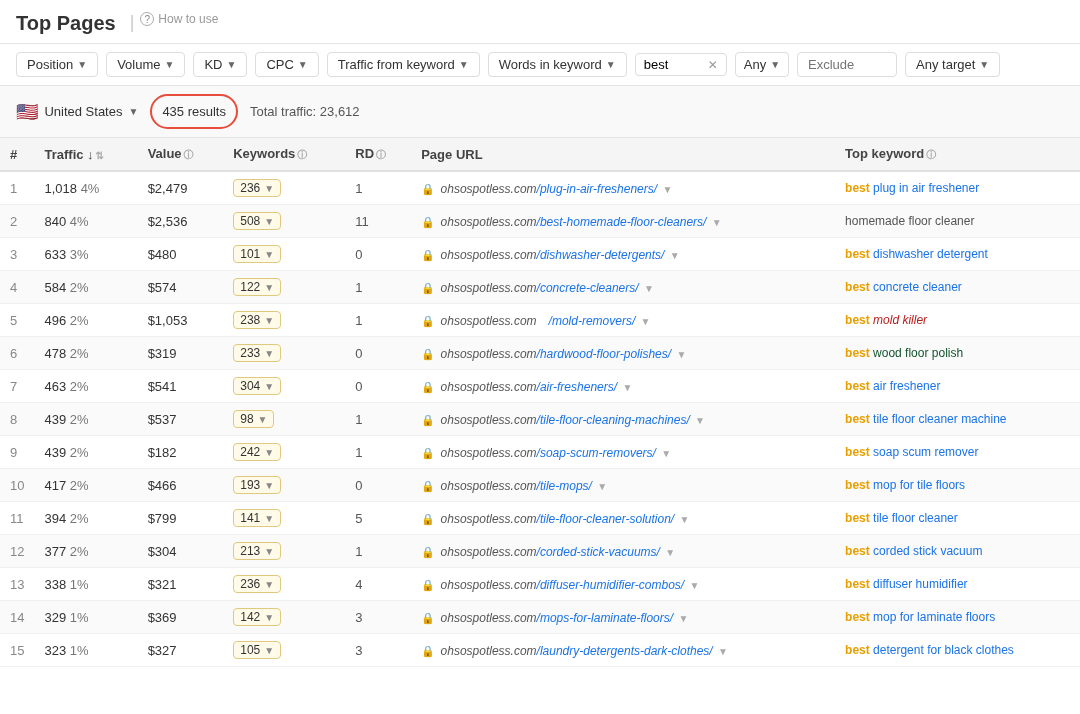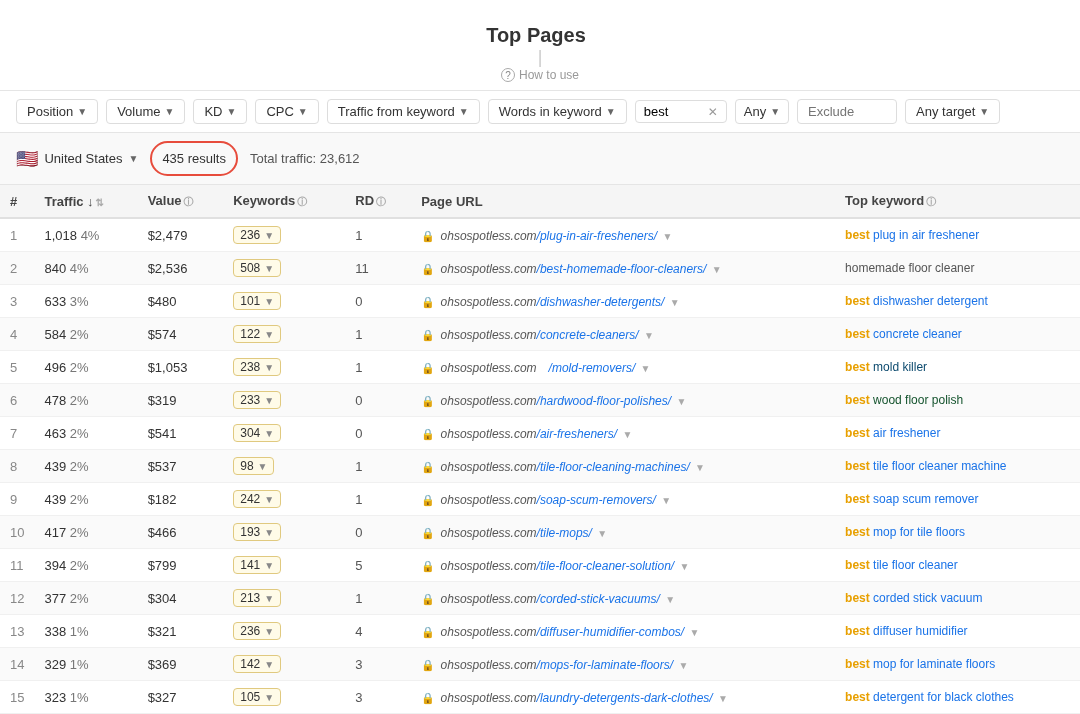--- a/index.html
+++ b/index.html
@@ -1,23 +1,22 @@
 <!DOCTYPE html>
 <html><head>
   <meta charset="utf-8">
   <style>
     * { box-sizing: border-box; margin: 0; padding: 0; }
     body { font-family: Arial, sans-serif; font-size: 13px; background: #fff; color: #333; }
 
     .header {
       display: flex;
-      align-items: center;
-      padding: 24px 16px 8px;
+      align-items: flex-start;
+      padding: 12px 16px 8px;
       border-bottom: 1px solid #e5e5e5;
-      flex-direction: column;
     }
     .page-title {
       font-size: 20px;
       font-weight: bold;
       margin-right: 8px;
     }
     .how-to-use {
       font-size: 12px;
       color: #999;
       display: flex;
@@ -350,21 +349,21 @@
       </span>
     </td>
     <td class="col-rd">1</td>
     <td class="col-url">
       <span class="lock-icon">🔒</span>
       <a href="#">
         <span style="color:#555;">ohsospotless.com</span><span style="color:#1a73e8;padding-left:12px;">/mold-removers/</span>
       </a>
       <span class="url-arrow">▼</span>
     </td>
-    <td class="col-topkw"><span style="color:#e8a000;font-weight:600;">best</span><span style="color:#0c4a6e;"> mold killer</span></td>
+    <td class="col-topkw"><span style="color:#e8a000;font-weight:600;">best</span><span style="color:#b91c1c;font-style:italic;"> mold killer</span></td>
   </tr>
         <tr style="background: rgb(250, 250, 250);">
     <td class="col-num">6</td>
     <td class="col-traffic">
       478 <span class="col-pct">2%</span>
     </td>
     <td class="col-value">$319</td>
     <td>
       <span class="kw-badge">
         <span>233</span>

